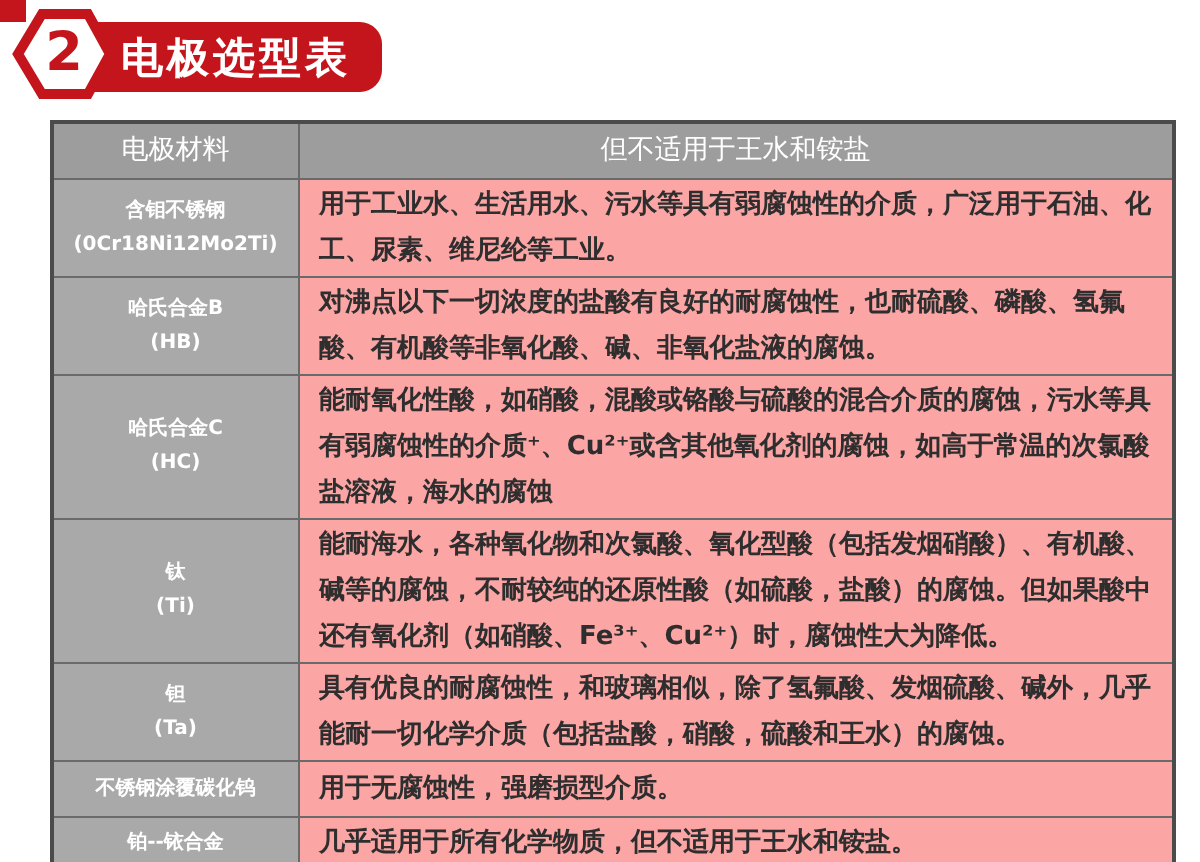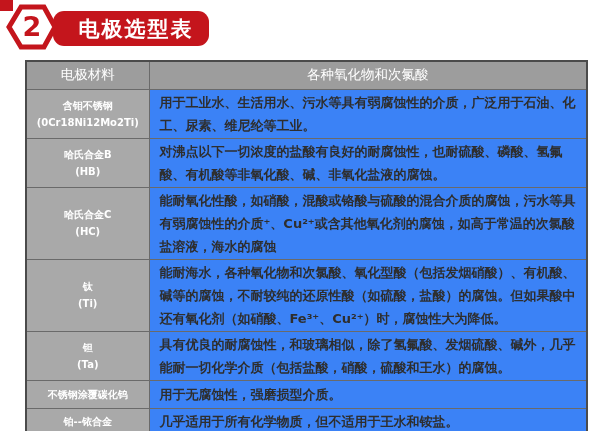--- a/index.html
+++ b/index.html
@@ -23,21 +23,21 @@
 
   
   .corner-square {
     position: absolute;
     left: 0; top: 0;
     width: 13px; height: 11px;
     background: var(--red);
   }
   .title-banner {
     position: absolute;
-    left: 53px; top: 11px;
+    left: 35px; top: 11px;
     width: 156px; height: 35px;
     background: var(--red);
     border-radius: 11px;
     z-index: 1;
     display: flex;
     align-items: center;
     justify-content: center;
   }
   .title-banner .title-text {
     color: #fff;
@@ -93,21 +93,21 @@
     background: var(--cell-gray);
     color: #fff;
     font-size: 10px;
     font-weight: bold;
     text-align: center;
     line-height: 17px;
     white-space: pre-line;
     padding: 2px;
   }
   .sel-table td.desc {
-    background: #3b82f6;
+    background: #fca5a5;
     color: var(--text-dark);
     font-size: 13px;
     font-weight: bold;
     line-height: 23px;
     padding: 1px 6px 1px 10px;
     text-align: left;
   }
   tr.h-r1 { height: 47px; }
   tr.h-r2 { height: 46px; margin-left: 29px; }
   tr.h-r3 { height: 69px; }
@@ -135,21 +135,21 @@
   </div>
 
   <table class="sel-table">
     <colgroup>
         <col class="c-mat">
         <col class="c-desc">
       </colgroup>
     <thead>
       <tr>
         <th>电极材料</th>
-        <th>各种氧化物和次氯酸</th>
+        <th>但不适用于王水和铵盐</th>
       </tr>
     </thead>
     <tbody>
       <tr class="h-r1">
         <td class="mat">含钼不锈钢
 (0Cr18Ni12Mo2Ti)</td>
         <td class="desc">用于工业水、生活用水、污水等具有弱腐蚀性的介质，广泛用于石油、化工、尿素、维尼纶等工业。</td>
       </tr>
       <tr class="h-r2">
         <td class="mat">哈氏合金B

